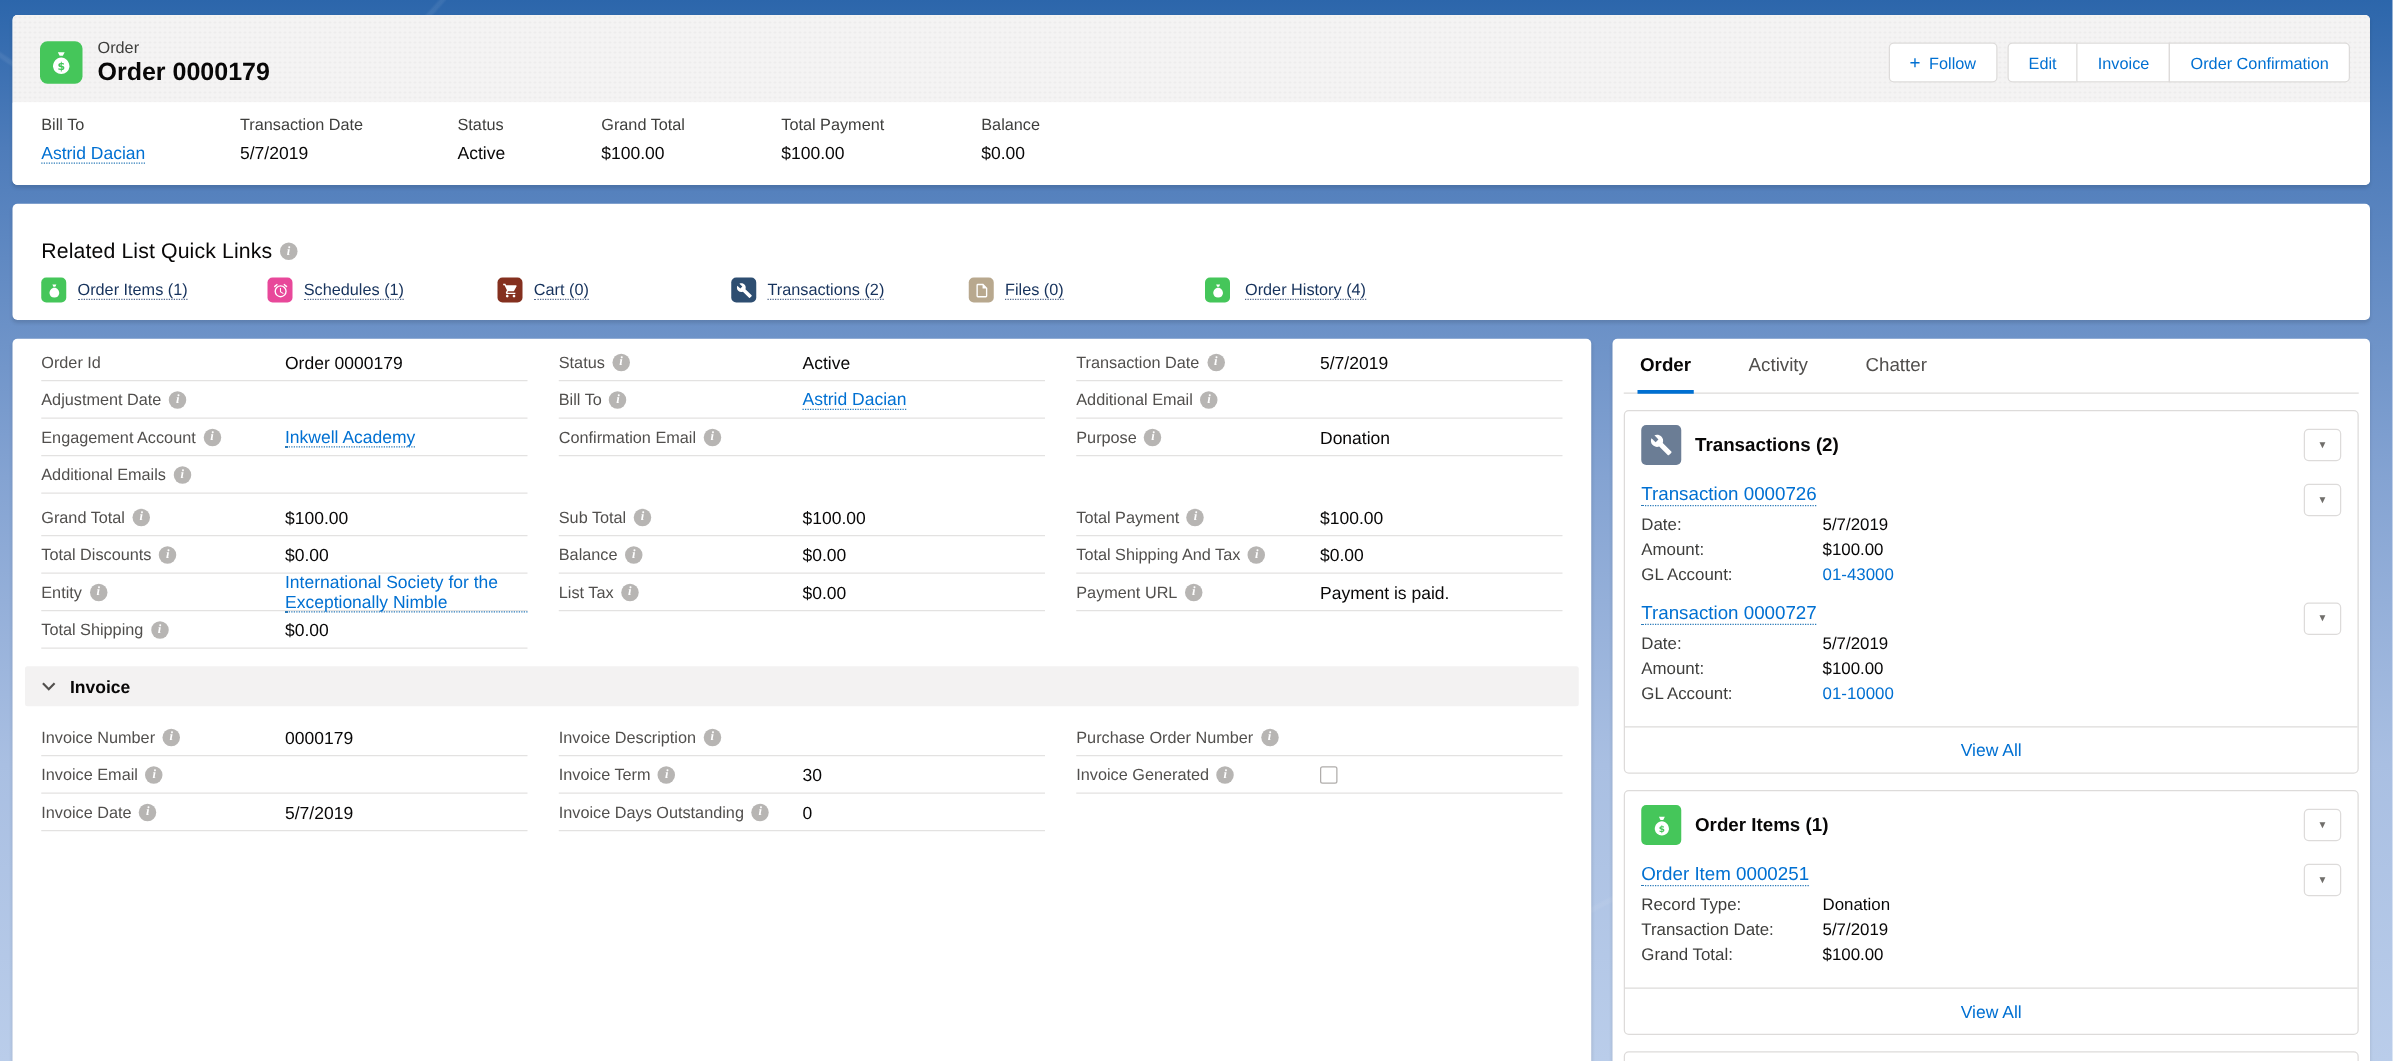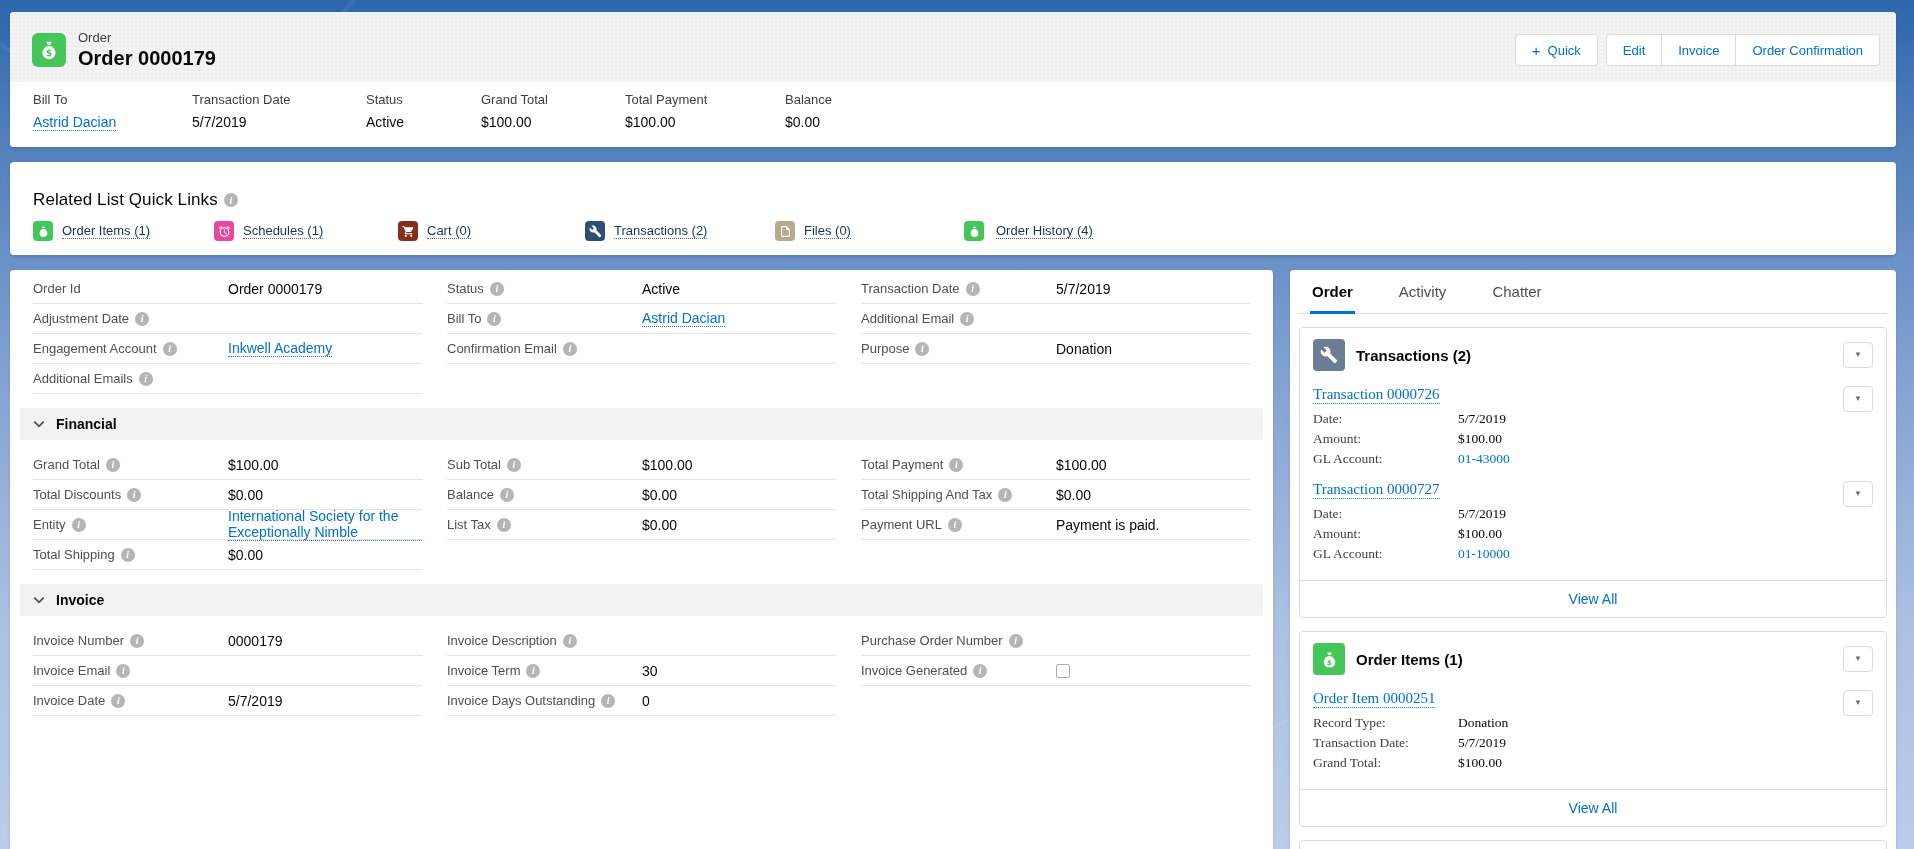--- a/index.html
+++ b/index.html
@@ -97,21 +97,21 @@
   }
   .section-band .sec-title { font-size:14px; font-weight:700; }
 
   
   .side-tabs { padding-left:11px; }
   .rel-card { border:1px solid #dddbda; border-radius:4px; margin-top:13px; background:#fff; }
   .chead { display:flex; align-items:center; gap:11px; padding:11px 13px 9px; }
   .chead .ctitle { font-size:15px; font-weight:700; }
   .chead .dd-btn { margin-left:auto; }
   .rel-icon { width:32px; height:32px; }
-  .record { padding:2px 13px 6px; position:relative;font-family:Liberation Serif, serif; }
+  .record { padding:2px 13px 6px; position:relative; }
   .rec-title { font-size:15px; display:inline-block; margin:4px 0 5px; }
   .record .dd-btn { position:absolute; right:13px; top:6px; }
   .rrow { display:flex; font-size:13.5px; line-height:20px; }
   .rlabel { width:145px; flex-shrink:0; color:#3e3e3c; }
   .view-all { border-top:1px solid #dddbda; margin-top:10px; height:37px; display:flex; align-items:center; justify-content:center; }
   .view-all a { font-size:14px; }
 </style>
 </head>
 <body>
 
@@ -125,21 +125,21 @@
             <text x="12" y="18.4" text-anchor="middle" font-size="9.5" font-weight="bold" fill="#45c65a" font-family="DejaVu Sans">$</text>
           </svg>
       </span>
       <div class="hl-titles">
         <div class="hl-type">Order</div>
         <div class="hl-title">Order 0000179</div>
       </div>
       <div class="hl-actions">
         <button class="btn single">
           <span class="plus">+</span>
-          <span>Quick</span>
+          <span>Follow</span>
         </button>
         <div class="btn-group">
           <button class="btn">Edit</button>
           <button class="btn">Invoice</button>
           <button class="btn">Order Confirmation</button>
         </div>
       </div>
     </div>
     <div class="hl-fields">
       <div class="sum-field">
@@ -295,26 +295,20 @@
         </div>
         <div class="cell">
           <span class="flabel">
               <span>Additional Emails</span>
               <span class="info">i</span>
             </span>
           <span class="fvalue"></span>
         </div>
       </div>
 
-      <div class="section-band">
-        <svg width="14" height="14" viewBox="0 0 24 24">
-            <path fill="none" stroke="#514f4d" stroke-width="3" d="M4 8l8 8 8-8"></path>
-          </svg>
-        <span class="sec-title">Financial</span>
-      </div>
 
       <div class="fields">
         <div class="cell">
           <span class="flabel">
               <span>Grand Total</span>
               <span class="info">i</span>
             </span>
           <span class="fvalue">$100.00</span>
         </div>
         <div class="cell">

